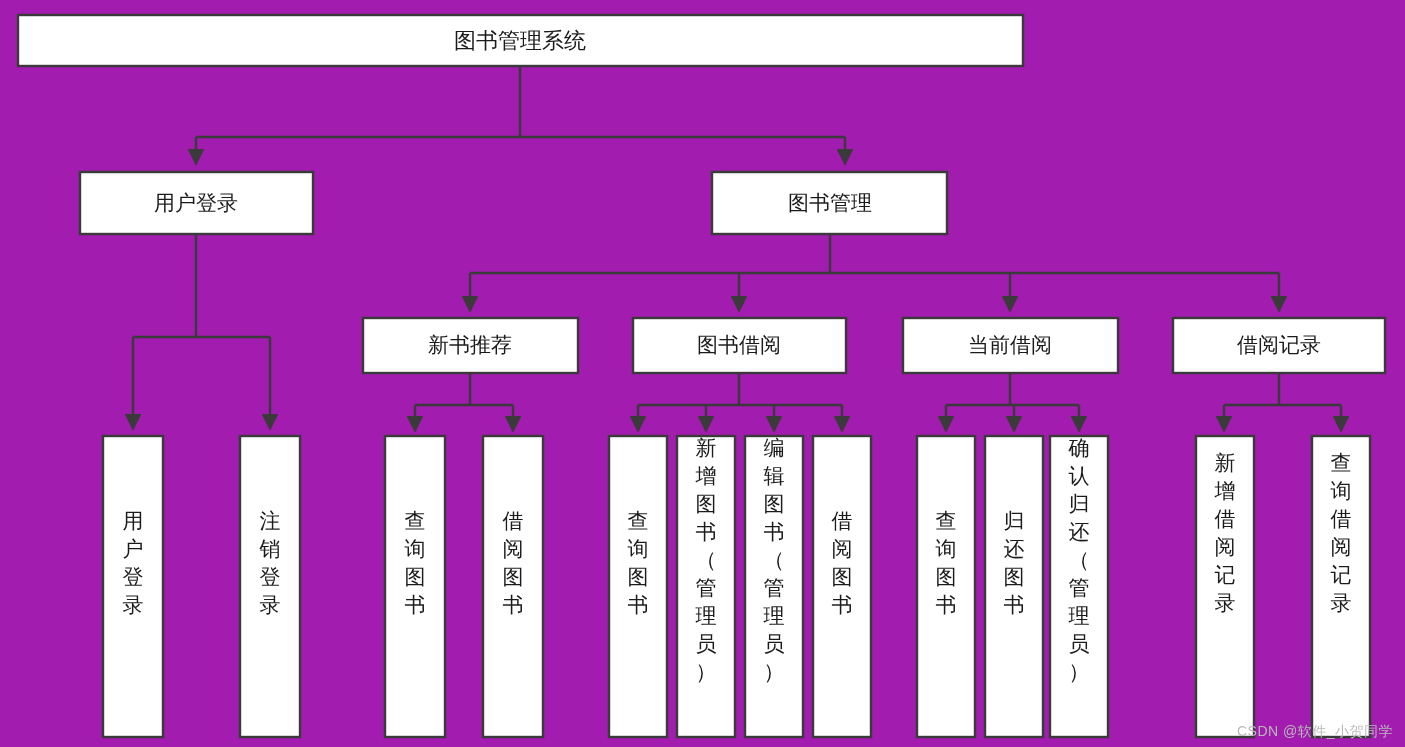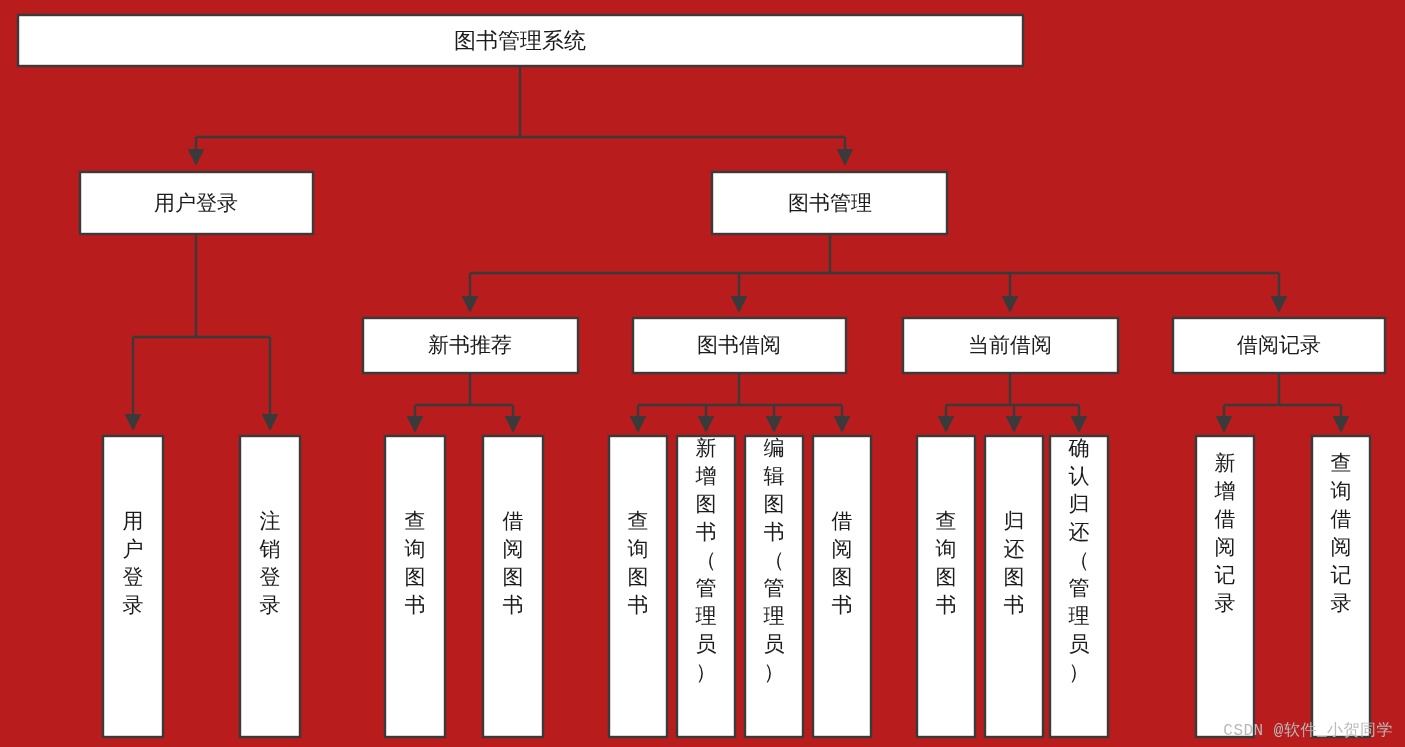--- a/index.html
+++ b/index.html
@@ -10,21 +10,21 @@
   body {
     width: 1405px;
     height: 747px;
     font-family: "Liberation Sans", "DejaVu Sans", sans-serif;
     overflow: hidden;
   }
   #diagram-root {
     position: relative;
     width: 1405px;
     height: 747px;
-    background: #b91c1c;
+    background: #a21caf;
   }
   svg.diagram-svg {
     position: absolute;
     left: 0;
     top: 0;
     width: 1405px;
     height: 747px;
     display: block;
   }
   .node-rect {
@@ -54,22 +54,22 @@
     fill: none;
   }
   .arrow-head {
     fill: #3a3a3a;
     stroke: none;
   }
   .watermark {
     position: absolute;
     right: 12px;
     bottom: 6px;
-    font-family: Liberation Mono, monospace;
-    font-size: 16px;
+    font-family: Liberation Sans, sans-serif;
+    font-size: 14px;
     color: #b9b9b9;
     white-space: nowrap;
     letter-spacing: 0.5px;
     user-select: none;
   }
 </style>
 </head>
 <body>
 
 <div id="diagram-root">

